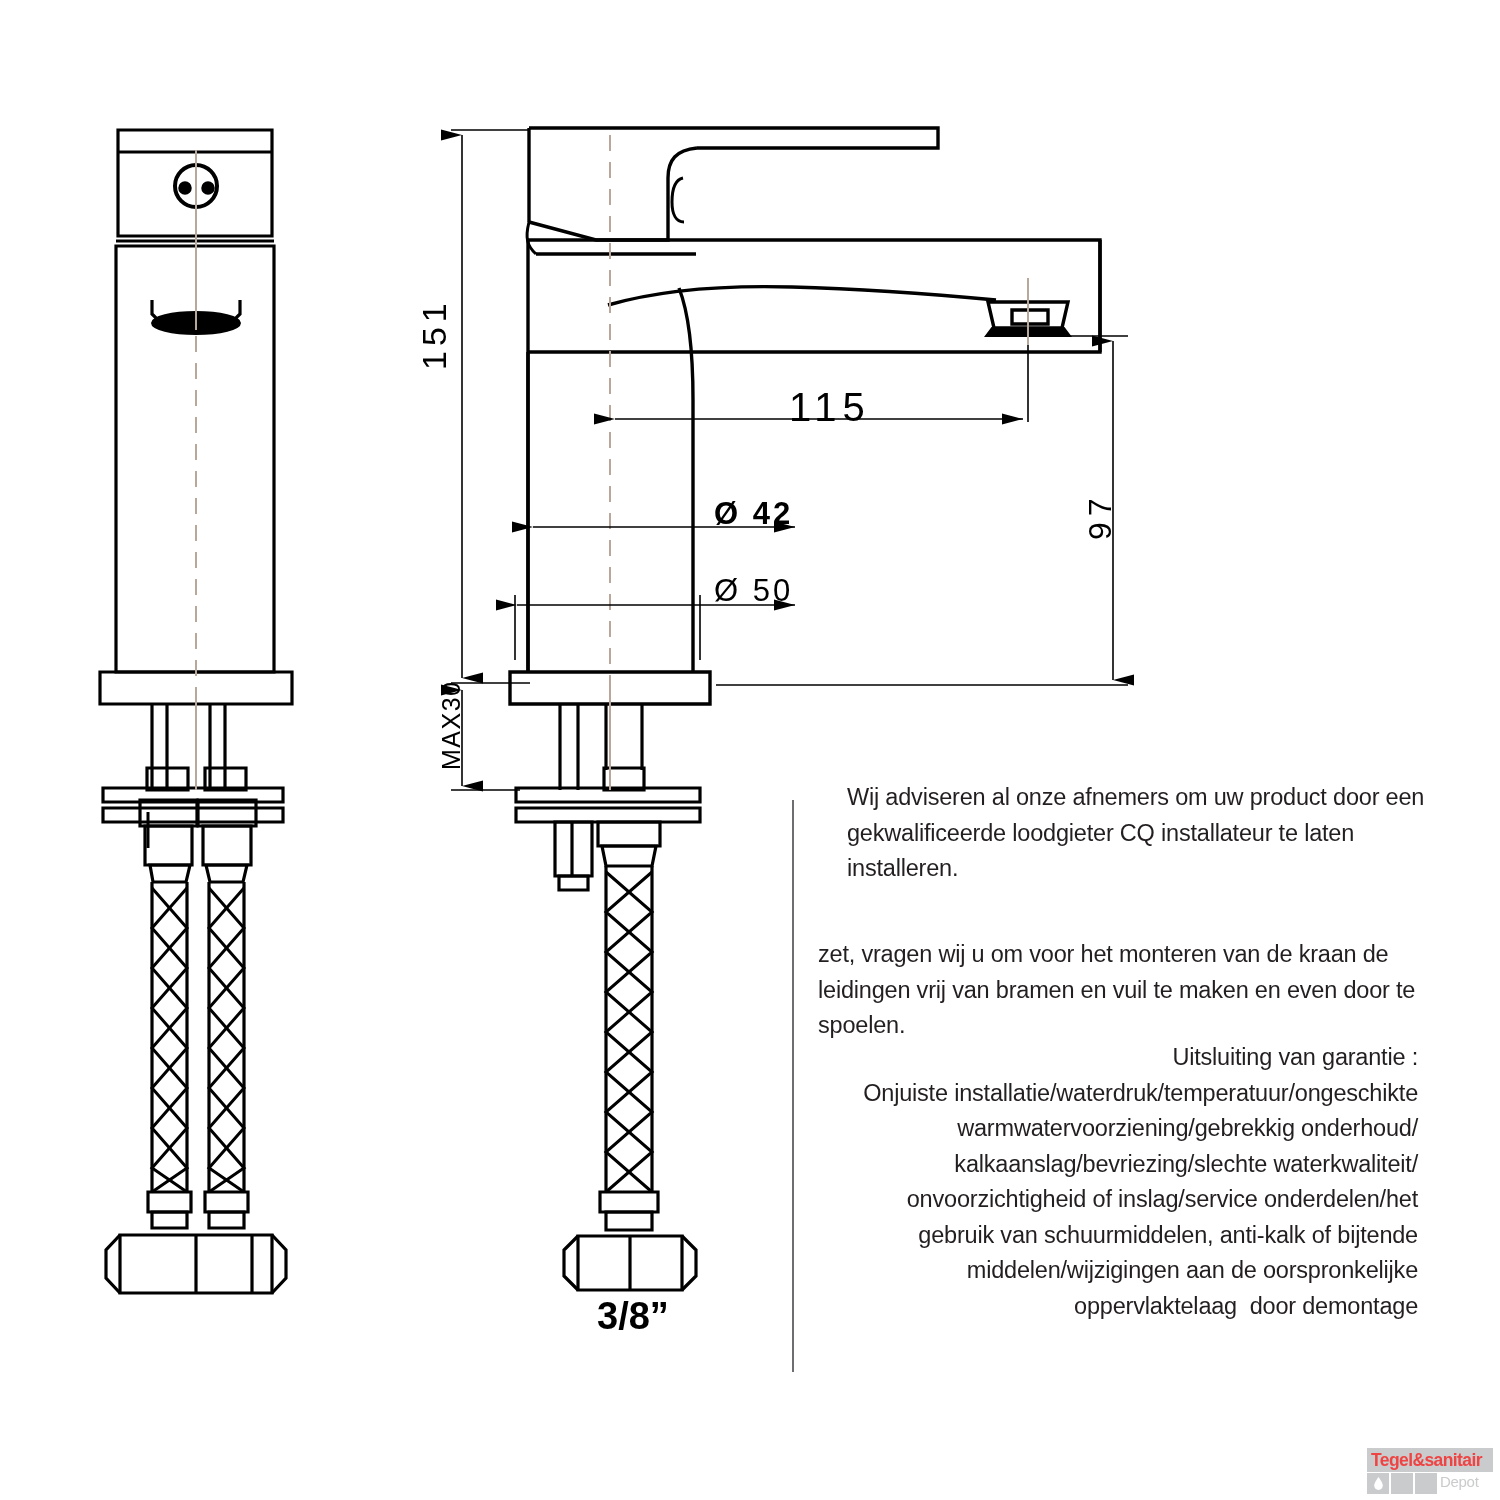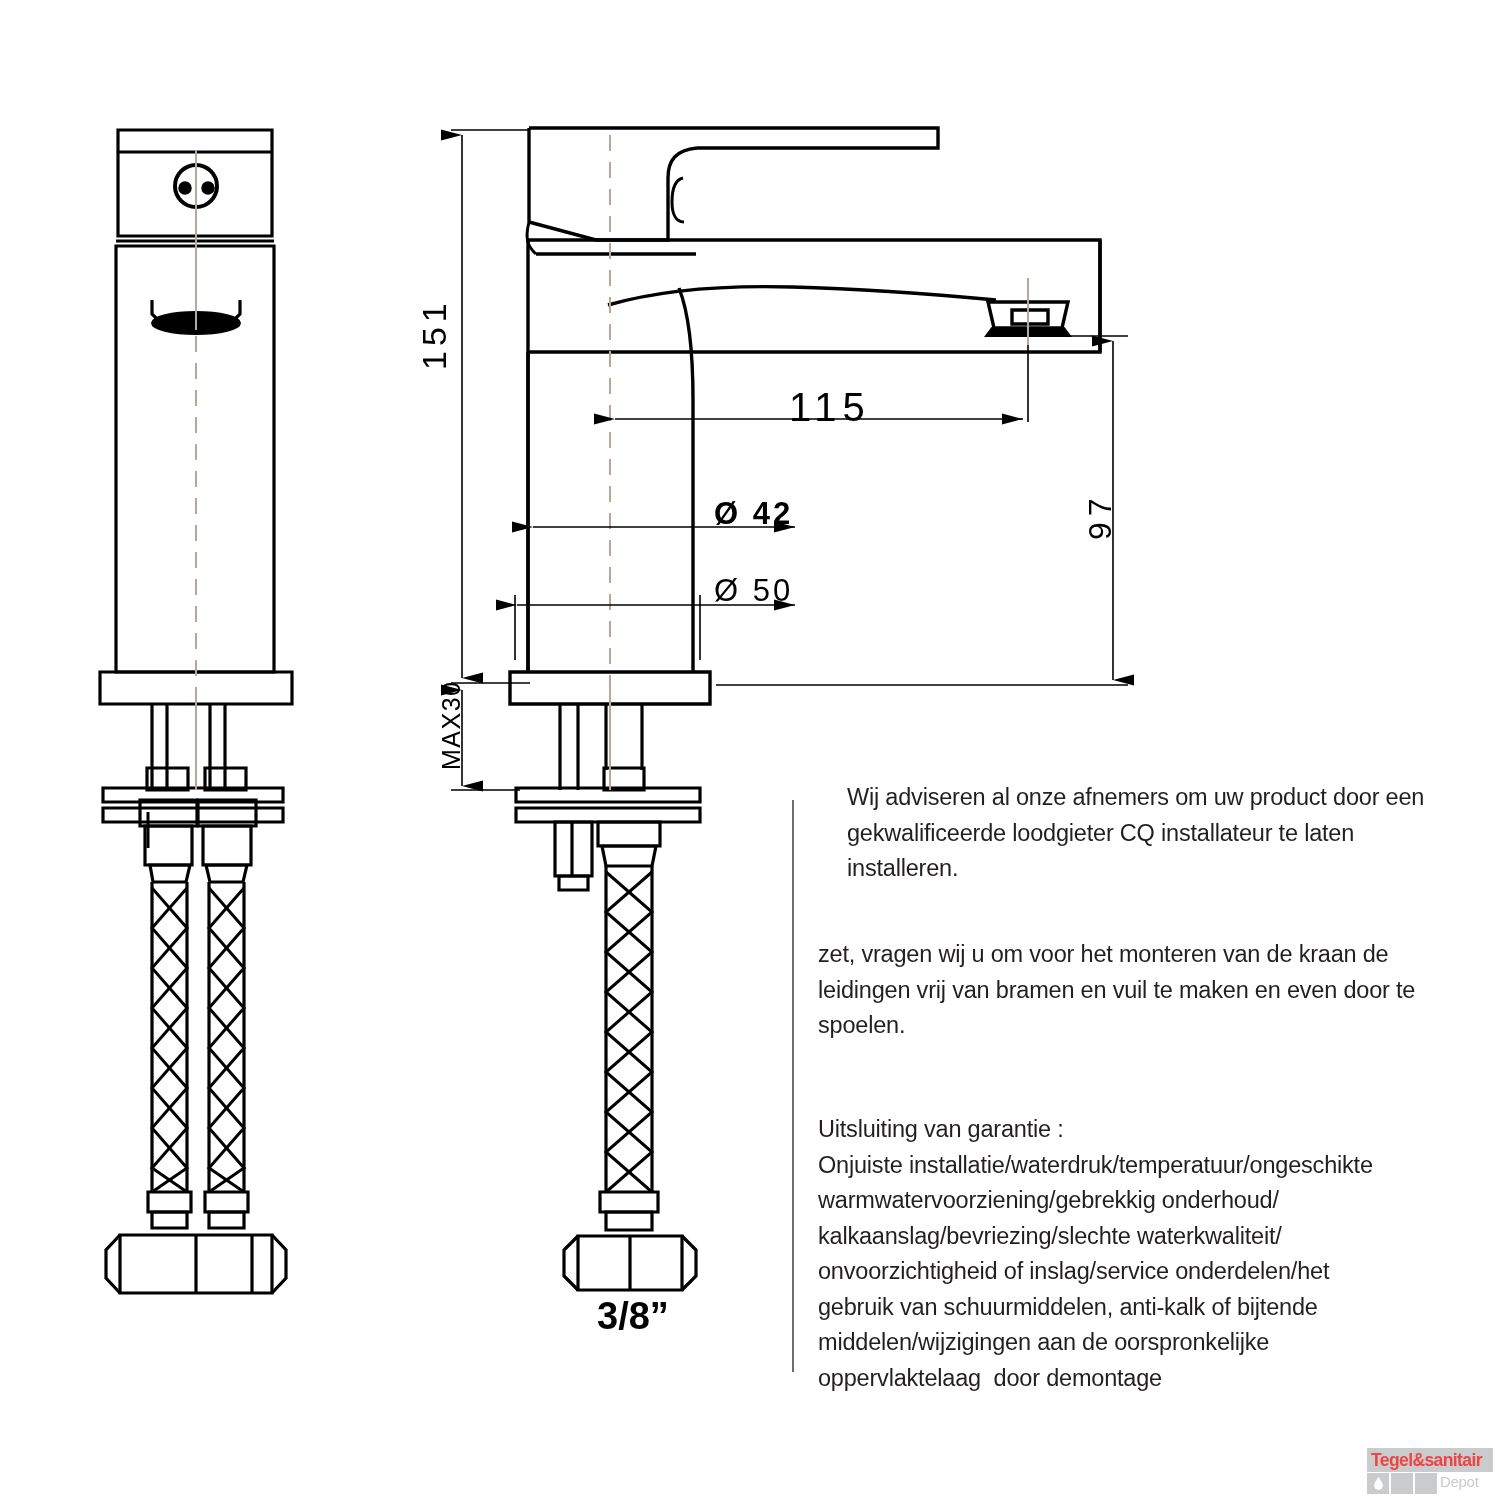--- a/index.html
+++ b/index.html
@@ -29,21 +29,21 @@
   .txt-block {
     position: absolute;
     font-family: "Liberation Sans", sans-serif;
     font-size: 23.5px;
     line-height: 35.5px;
     color: #231f20;
     letter-spacing: -0.2px;
   }
   #para1 { left: 818px; top: 780px; width: 600px; margin-left: 29px; }
   #para2 { left: 818px; top: 937px; width: 600px; }
-  #para3 { left: 818px; top: 1112px; width: 600px; }
+  #para3 { left: 818px; top: 1040px; width: 600px; text-align: right; }
   .para-line { white-space: pre; }
   .dim-label {
     position: absolute;
     font-family: "Liberation Sans", sans-serif;
     color: #000000;
     white-space: pre;
   }
   #lbl-151 {
     left: 415px; top: 370px;
     font-size: 34px;

